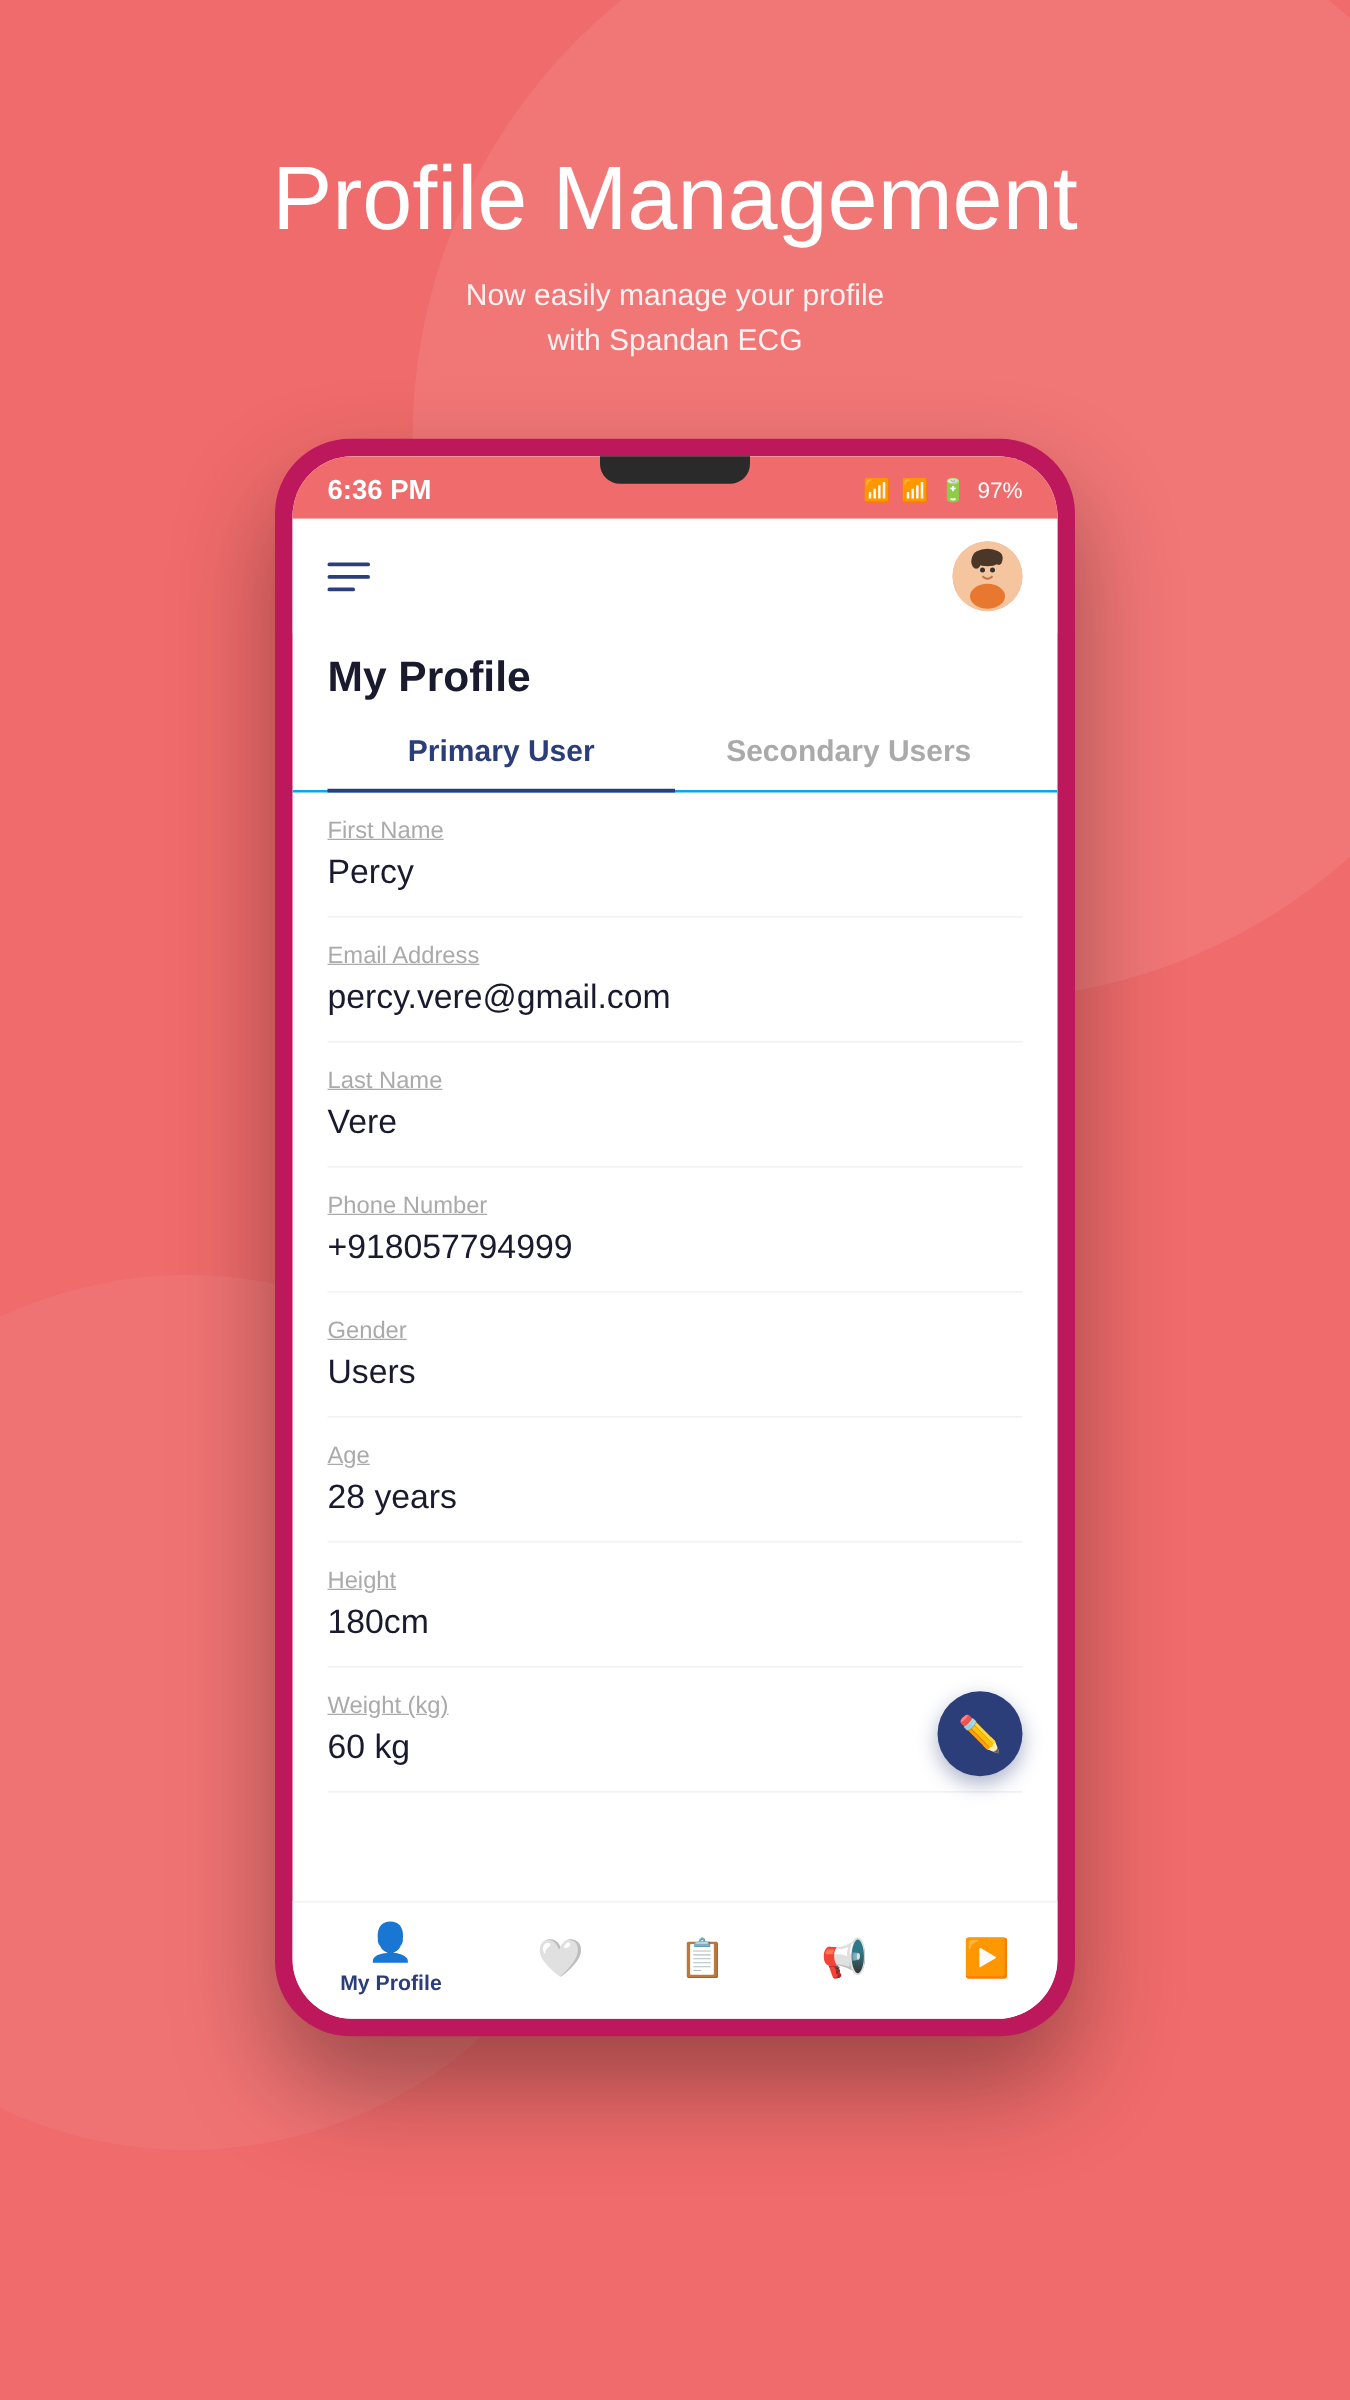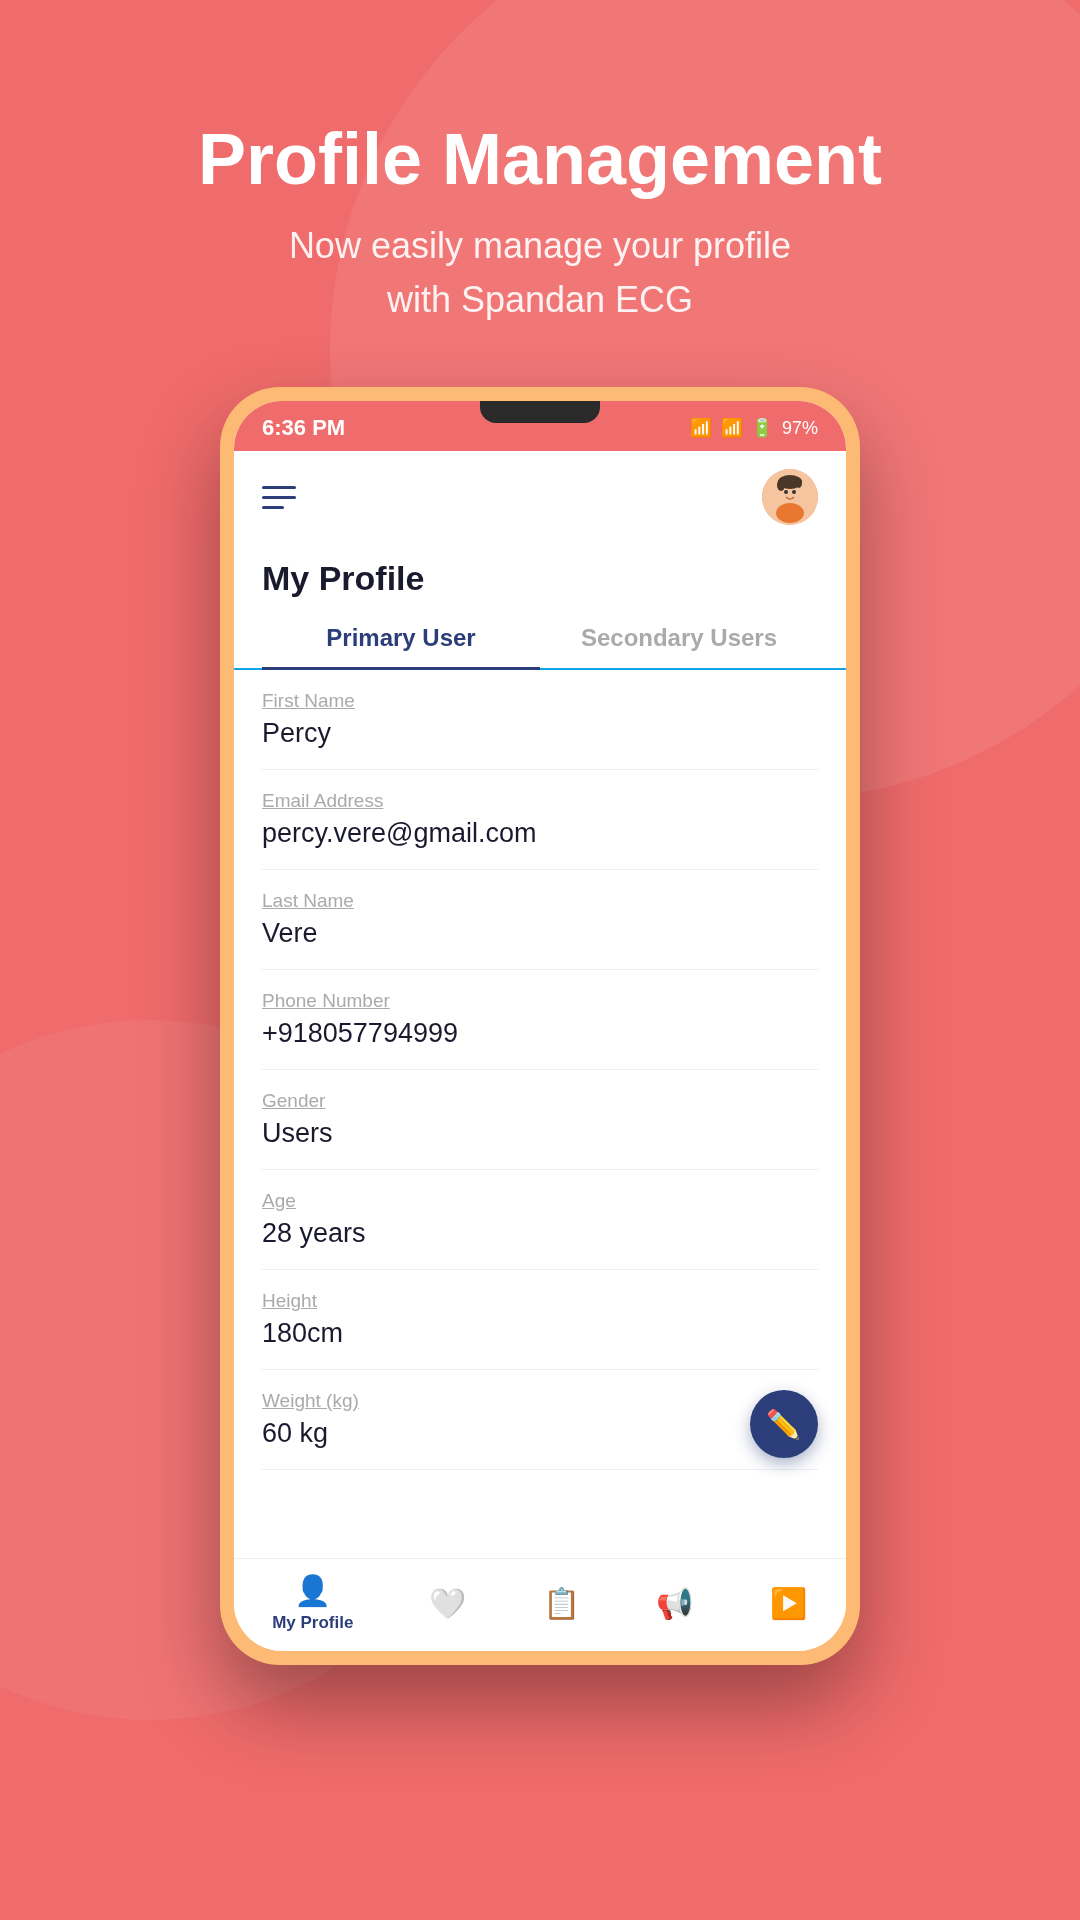--- a/index.html
+++ b/index.html
@@ -36,44 +36,44 @@
     
     .header-section {
       position: relative;
       z-index: 2;
       text-align: center;
       padding-top: 120px;
       padding-bottom: 60px;
     }
     .header-title {
       font-size: 72px;
-      font-weight: 700;
+      font-weight: 400;
       color: #ffffff;
       line-height: 1.1;
       margin-bottom: 20px;
     }
     .header-subtitle {
-      font-size: 36px;
+      font-size: 24px;
       color: rgba(255,255,255,0.9);
       line-height: 1.5;
       font-weight: 400;
     }
 
     
     .phone-wrapper {
       position: relative;
       z-index: 3;
       display: flex;
       justify-content: center;
       align-items: flex-start;
     }
 
     .phone-outer {
       width: 640px;
-      background: #fdba74;
+      background: #be185d;
       border-radius: 60px;
       padding: 14px;
       box-shadow: 0 40px 80px rgba(0,0,0,0.35);
       position: relative;
     }
 
     .phone-notch-area {
       position: absolute;
       top: 14px;
       left: 50%;

